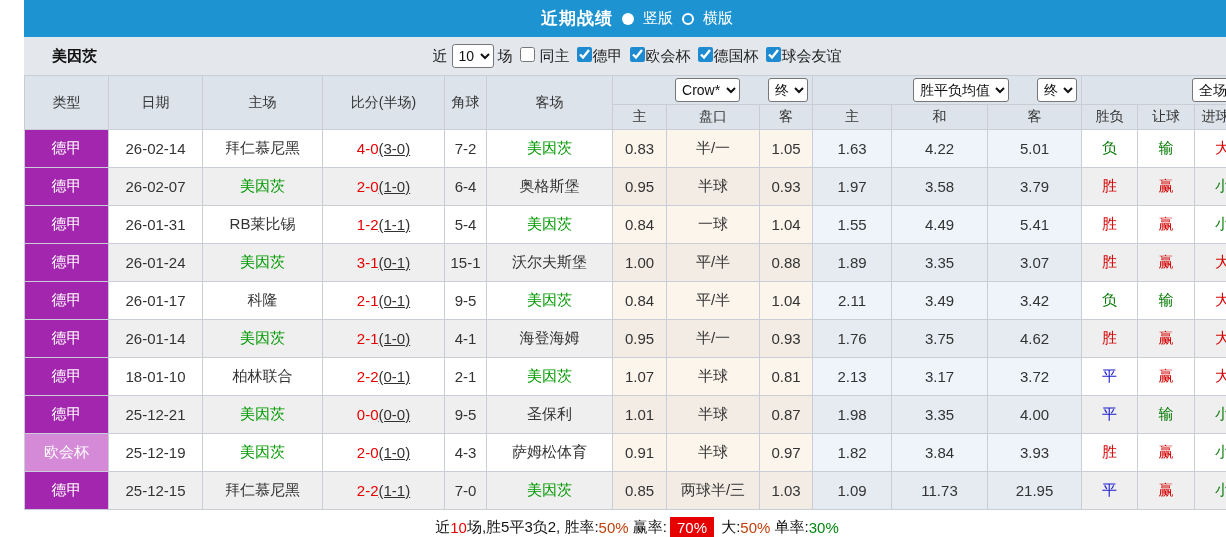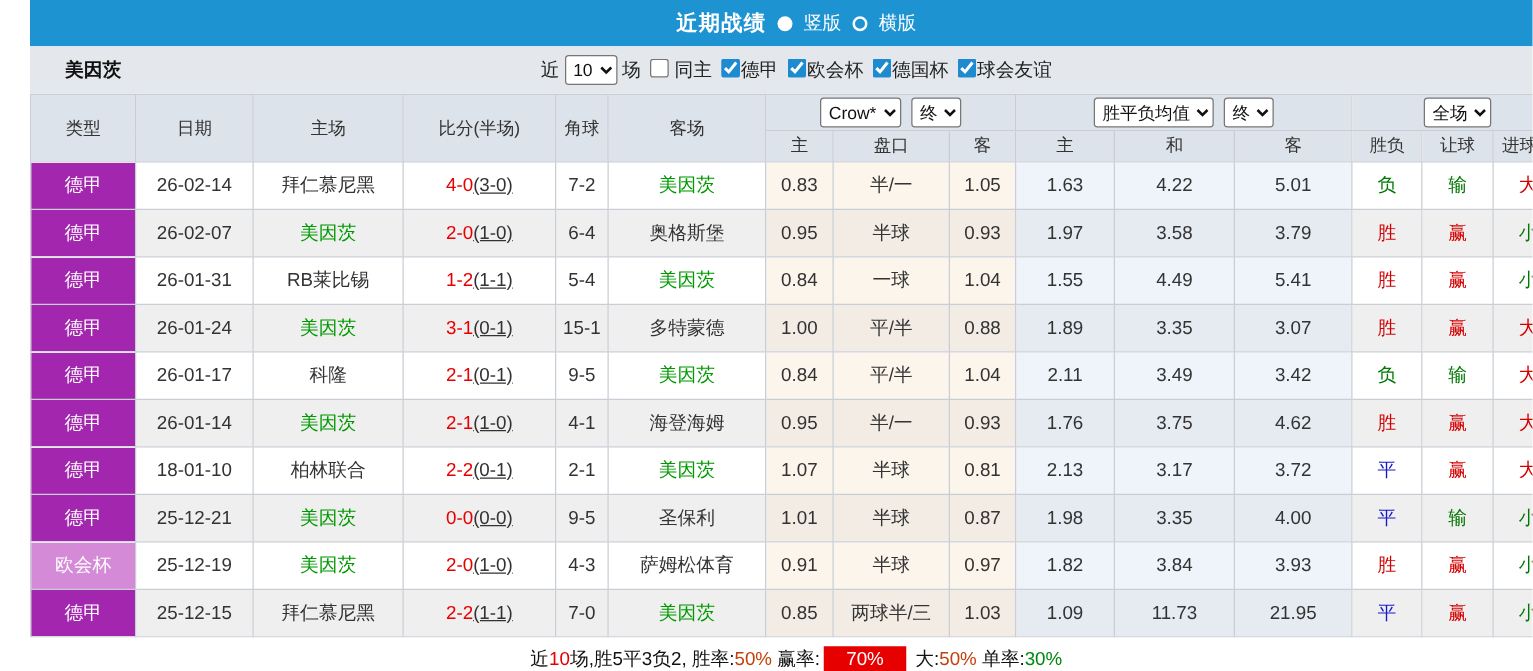--- a/index.html
+++ b/index.html
@@ -25,21 +25,21 @@
   input[type=checkbox]{width:15px;height:15px;accent-color:#1e8bd0;margin:0 1px 0 7px;}
   .filterbar .cb-first input{margin-right:5px;}
 
   
   table{border-collapse:collapse;table-layout:fixed;width:1226px;}
   th,td{border:1px solid #c9ced6;text-align:center;padding:0;font-weight:normal;
         overflow:hidden;white-space:nowrap;}
   thead th{background:#dde3ea;color:#333;font-size:14px;}
   thead tr.h1 th{height:28px;}
   thead tr.h2 th{height:24px;}
-  .sel-wrap{display:flex;align-items:center;justify-content:center;gap:0;}
+  .sel-wrap{display:flex;align-items:center;justify-content:flex-end;gap:20px;}
   tbody td{height:37px;font-size:15px;color:#333;background:#fff;}
   tr.stripe td{background:#efefef;}
   td.col-odds{background:#fbf5ec;}
   tr.stripe td.col-odds{background:#f2ece4;}
   td.col-avg{background:#eef4fa;}
   tr.stripe td.col-avg{background:#e6ebf1;}
   td.type-dark{background:#a226ae !important;color:#fff;}
   td.type-light{background:#d58ad8 !important;color:#fff;}
   .team-focus{color:#009900;}
   .score-full{color:#e80000;}
@@ -48,21 +48,21 @@
   .c-green{color:#007700;}
   .c-blue{color:#1515cc;}
 
   
   .footer{height:34px;display:flex;align-items:center;justify-content:center;
           font-size:15px;background:#fff;color:#111;}
   .footer span{white-space:pre;}
   .seg-red{color:#e60000;}
   .seg-blue{color:#c2410c;}
   .seg-green{color:#00870f;}
-  .seg-red-badge{background:#e60000;color:#fff;padding:2px 18px;margin:0 3px;}
+  .seg-red-badge{background:#e60000;color:#fff;padding:2px 7px;margin:0 3px;}
 </style>
 </head>
 <body>
 
 <div class="app">
 
   <div class="topbar">
     <span class="title">近期战绩</span>
     <span class="radio on"></span>
     <span class="layout-label">竖版</span>
@@ -212,21 +212,21 @@
           <td class="c-red">胜</td>
           <td class="c-red">赢</td>
           <td class="c-green">小</td>
         </tr>
         <tr class="stripe">
           <td class="type-dark">德甲</td>
           <td>26-01-24</td>
           <td class="team-focus">美因茨</td>
           <td><span class="score-full">3-1</span><span class="score-half">(0-1)</span></td>
           <td>15-1</td>
-          <td>多特蒙德</td>
+          <td>沃尔夫斯堡</td>
           <td class="col-odds">1.00</td>
           <td class="col-odds">平/半</td>
           <td class="col-odds">0.88</td>
           <td class="col-avg">1.89</td>
           <td class="col-avg">3.35</td>
           <td class="col-avg">3.07</td>
           <td class="c-red">胜</td>
           <td class="c-red">赢</td>
           <td class="c-red">大</td>
         </tr>

